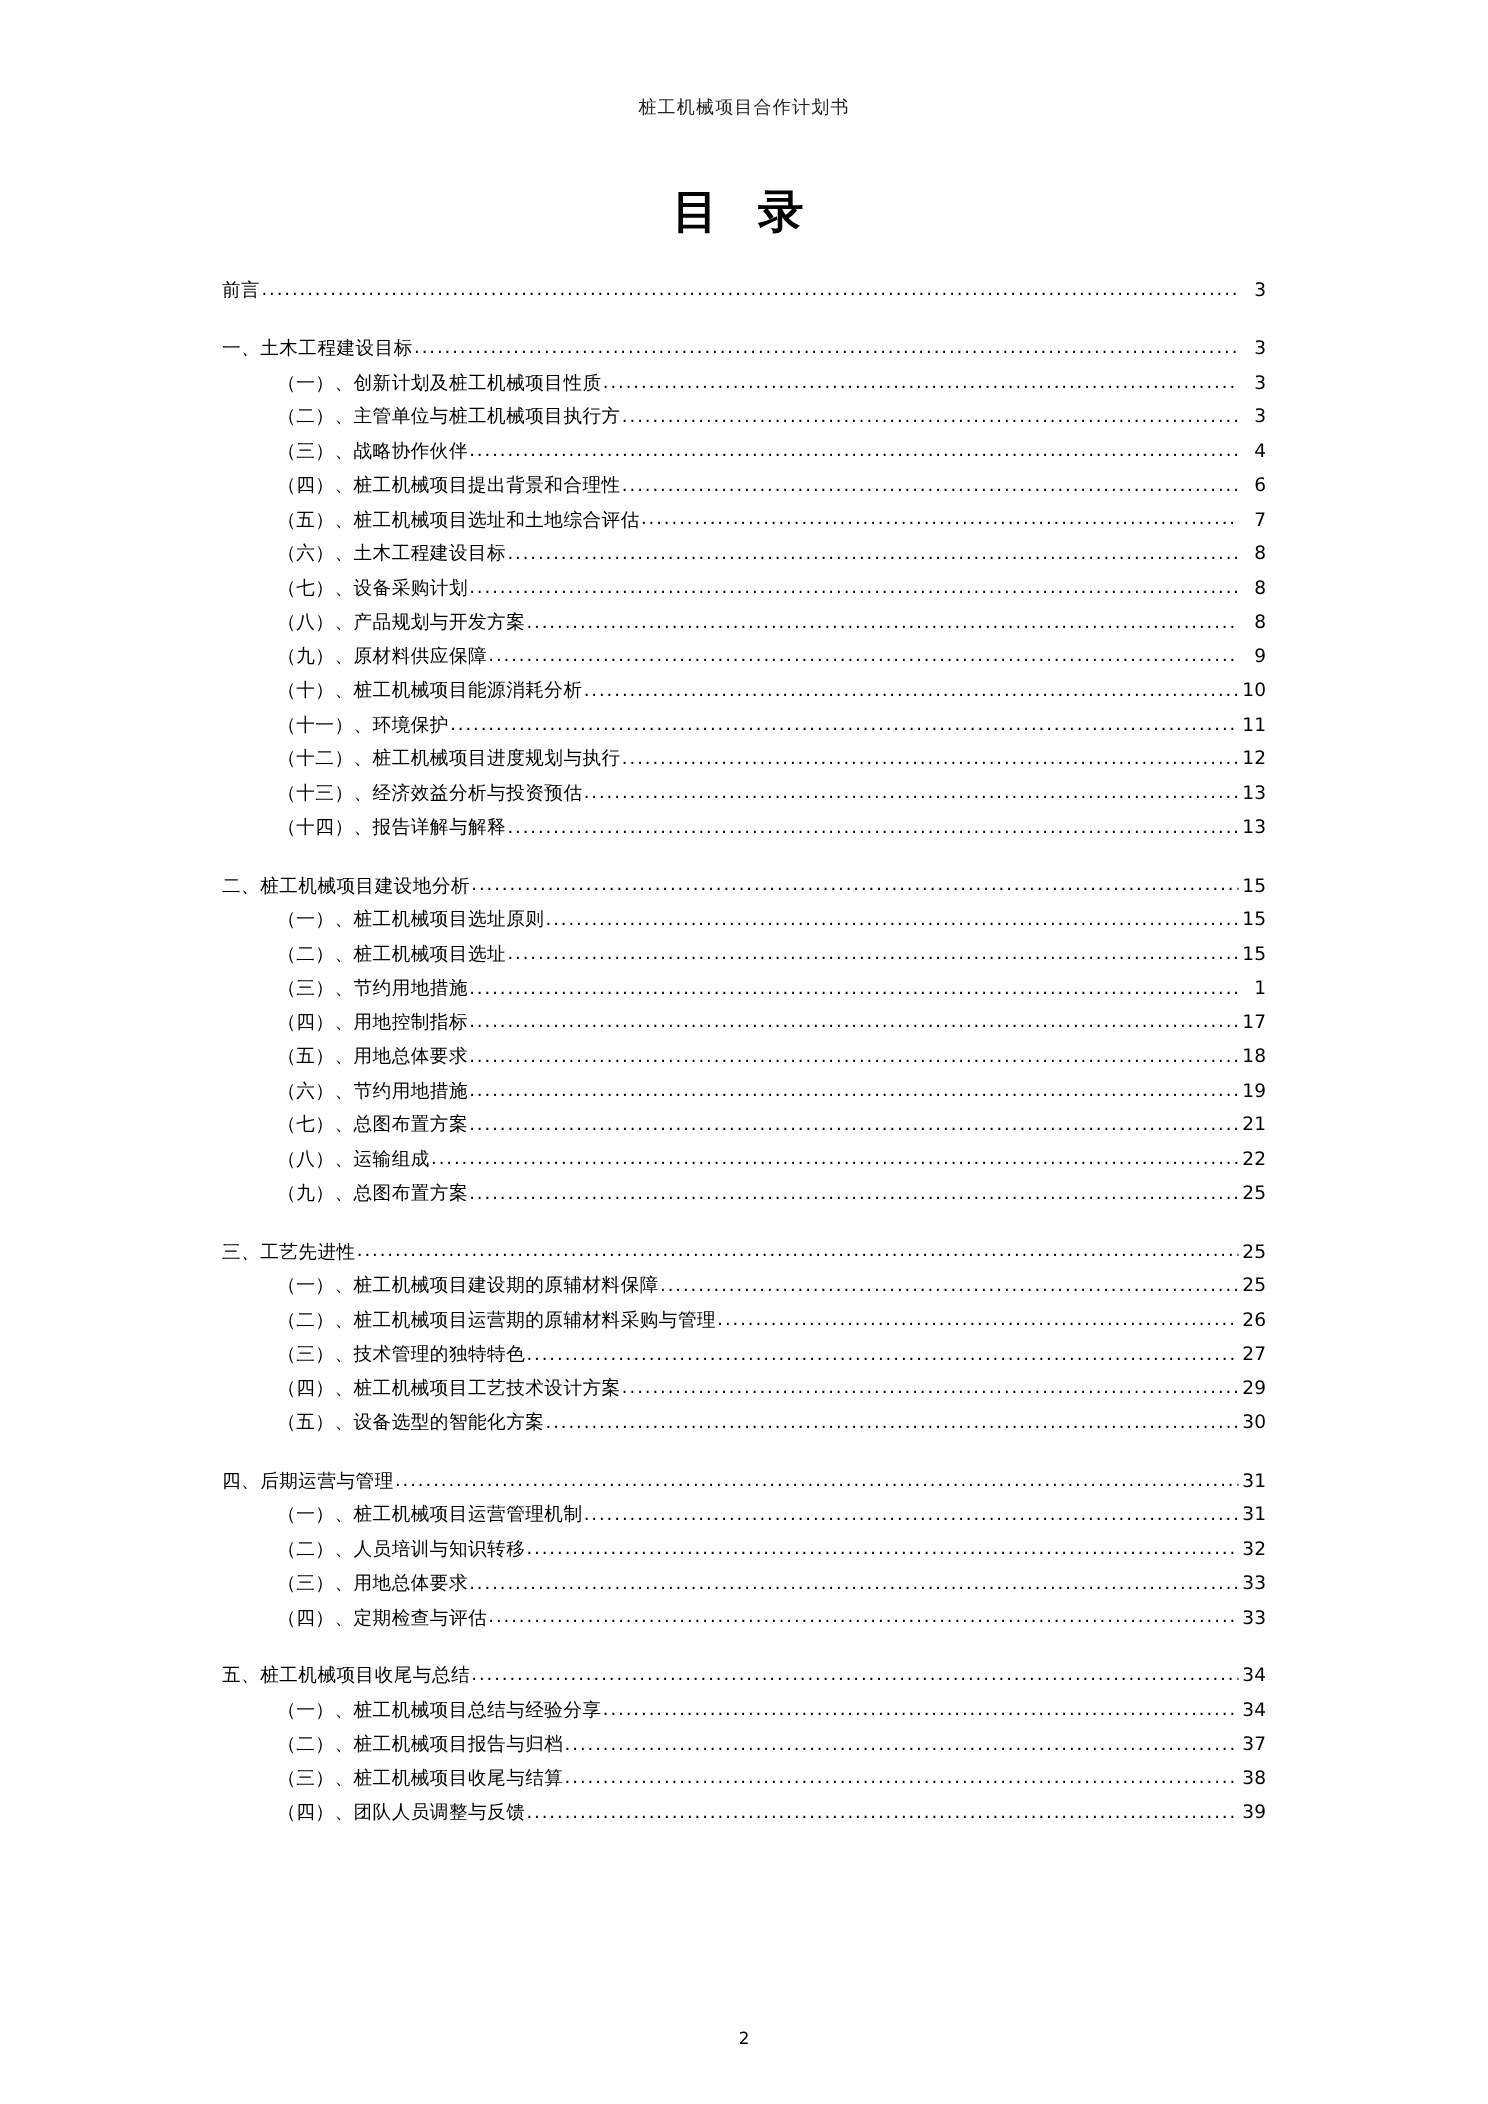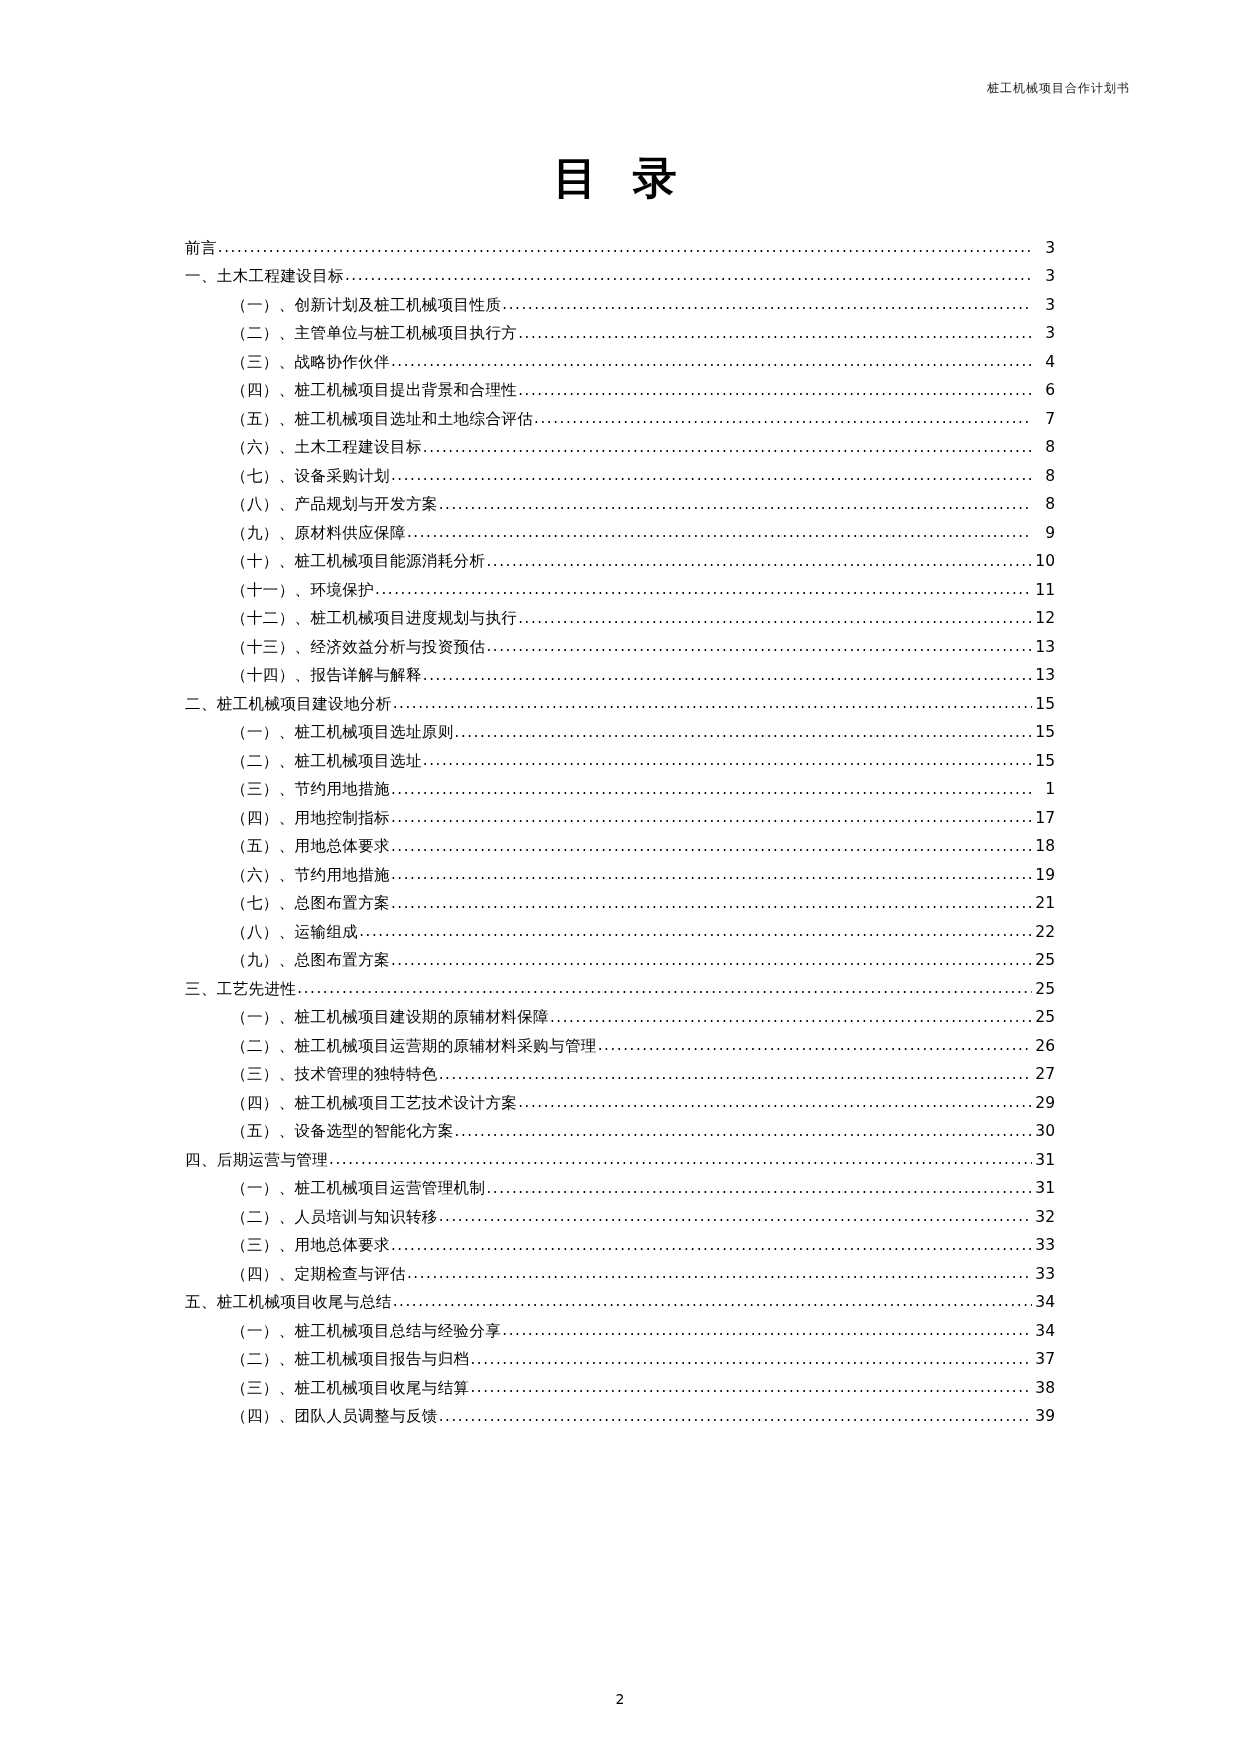--- a/index.html
+++ b/index.html
@@ -15,29 +15,29 @@
     position: relative;
   }
   .page {
     width: 1240px;
     height: 1753px;
     box-sizing: border-box;
     padding: 80px 110px 40px 110px;
     position: relative;
   }
   .header {
-    text-align: right;
-    font-size: 12px;
+    text-align: center;
+    font-size: 15px;
     color: #222;
     letter-spacing: 1px;
     margin-bottom: 52px;
   }
   .doc-title {
     text-align: center;
-    font-size: 44px;
+    font-size: 38px;
     font-weight: bold;
     letter-spacing: 10px;
     margin: 16px 0 26px 0;
     font-family: "DejaVu Serif", "Liberation Serif", serif;
   }
   .toc {
     margin: 0 75px 0 75px;
   }
   .toc-entry {
     display: flex;
@@ -62,21 +62,21 @@
     letter-spacing: 1.6px;
     position: relative;
     top: -1px;
   }
   .toc-entry .page-no {
     flex: 0 0 auto;
     text-align: right;
     min-width: 22px;
     font-size: 15.5px;
   }
-  .lvl-1 { padding-left: 0px; }
+  .lvl-1 { padding-left: 0px; margin-top: 20px; }
   .lvl-2 { padding-left: 46px; align-items: flex-end; }
   .footer-page {
     position: absolute;
     bottom: 46px;
     left: 0;
     width: 100%;
     text-align: center;
     font-size: 14px;
     color: #000;
   }

